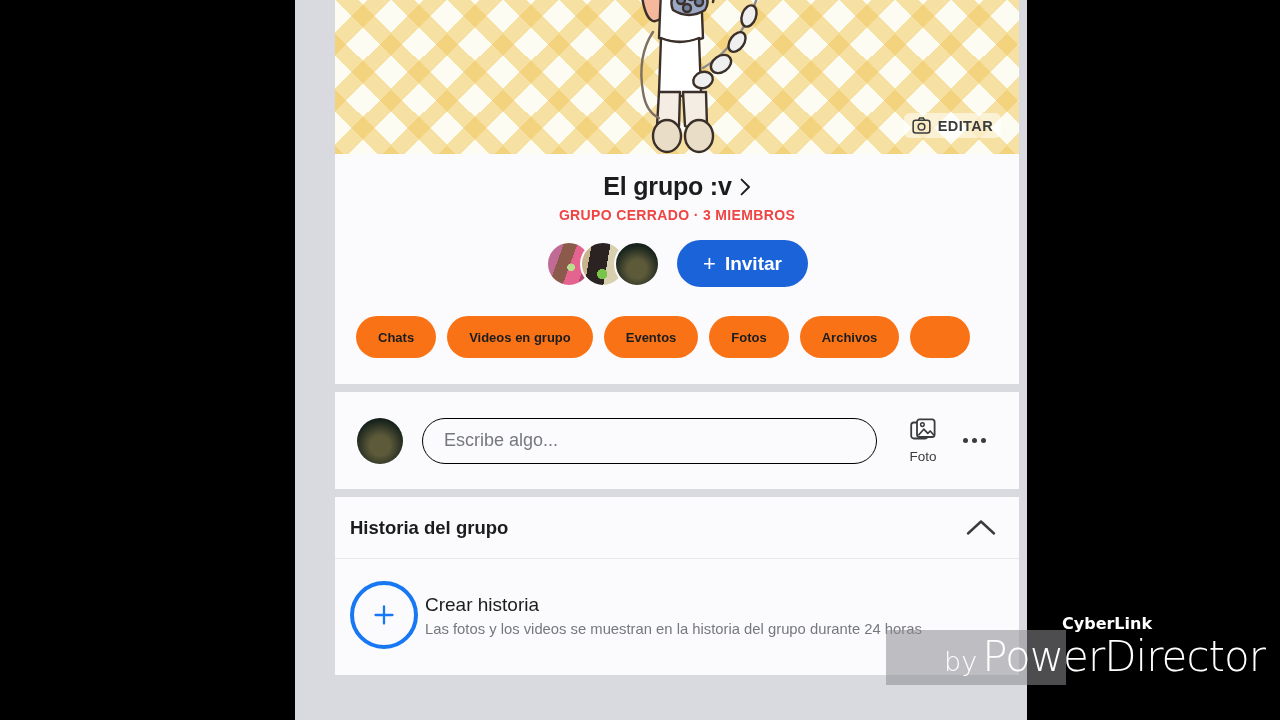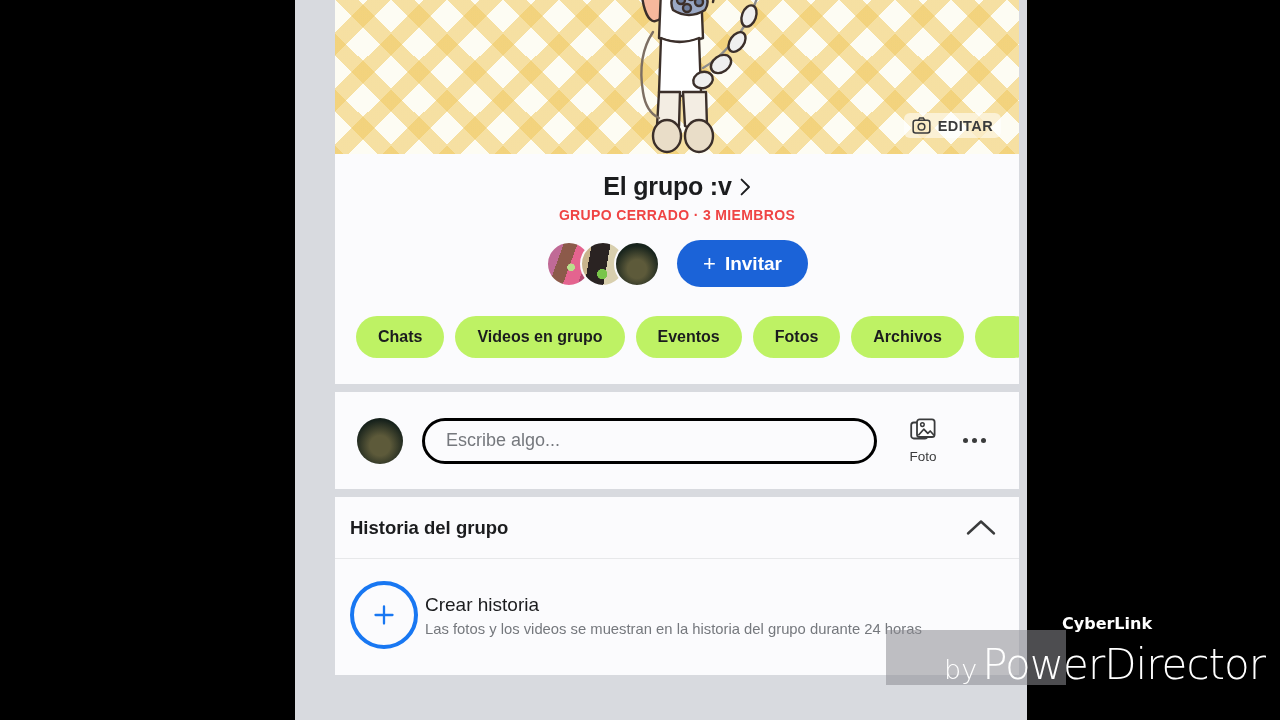--- a/index.html
+++ b/index.html
@@ -112,41 +112,41 @@
   
   .tabs {
     display: flex; gap: 11px;
     padding: 23px 21px 26px;
     overflow: hidden;
   }
   .tab {
     flex: 0 0 auto;
     height: 42px; padding: 0 22px;
     border-radius: 21px; border: none;
-    background: #bef264;
-    color: #1b1c1e; font-size: 16px; font-weight: 700;
+    background: #f97316;
+    color: #1b1c1e; font-size: 13px; font-weight: 700;
     font-family: "Liberation Sans", sans-serif;
     display: flex; align-items: center; white-space: nowrap;
     cursor: pointer;
   }
 
   .gap { height: 8px; background: #d8dadf; }
 
   
   .composer {
     display: flex; align-items: center;
     height: 97px; padding: 0 22px;
   }
   .composer-ava {
     width: 46px; height: 46px; border-radius: 50%; flex: 0 0 auto;
     background: radial-gradient(circle at 50% 60%, #5d5a3a 0 28%, #16211b 72%);
   }
   .composer-input {
     flex: 1 1 auto; height: 46px; margin: 0 18px 0 19px;
-    border: 3px solid #000000; border-radius: 24px;
+    border: 1px solid #000000; border-radius: 24px;
     background: transparent;
     padding: 0 21px; outline: none;
     font-size: 18px; color: #5e6166;
     font-family: "Liberation Sans", sans-serif;
   }
   .composer-input::placeholder { color: #75787d; }
   .photo-btn {
     flex: 0 0 auto; width: 56px;
     display: flex; flex-direction: column; align-items: center; gap: 5px;
     cursor: pointer;
@@ -199,21 +199,21 @@
     left: 886px; top: 630px;
     width: 394px; height: 60px;
     pointer-events: none;
   }
   .wm-box {
     position: absolute; left: 0; top: 0;
     width: 180px; height: 55px;
     background: rgba(140,140,145,0.55);
   }
   .wm-text {
-    position: absolute; left: 58px; top: 10px;
+    position: absolute; left: 58px; top: 2px;
     color: #fff; white-space: nowrap;
     font-family: "DejaVu Sans", sans-serif;
   }
   .wm-by { font-size: 27px; font-weight: 300; }
   .wm-pd { font-size: 42px; font-weight: 300; letter-spacing: -1px; }
   .wm-cl {
     position: absolute; left: 176px; top: -16px;
     font-size: 16px; font-weight: 600; color: #fff;
     font-family: "DejaVu Sans", sans-serif;
   }

